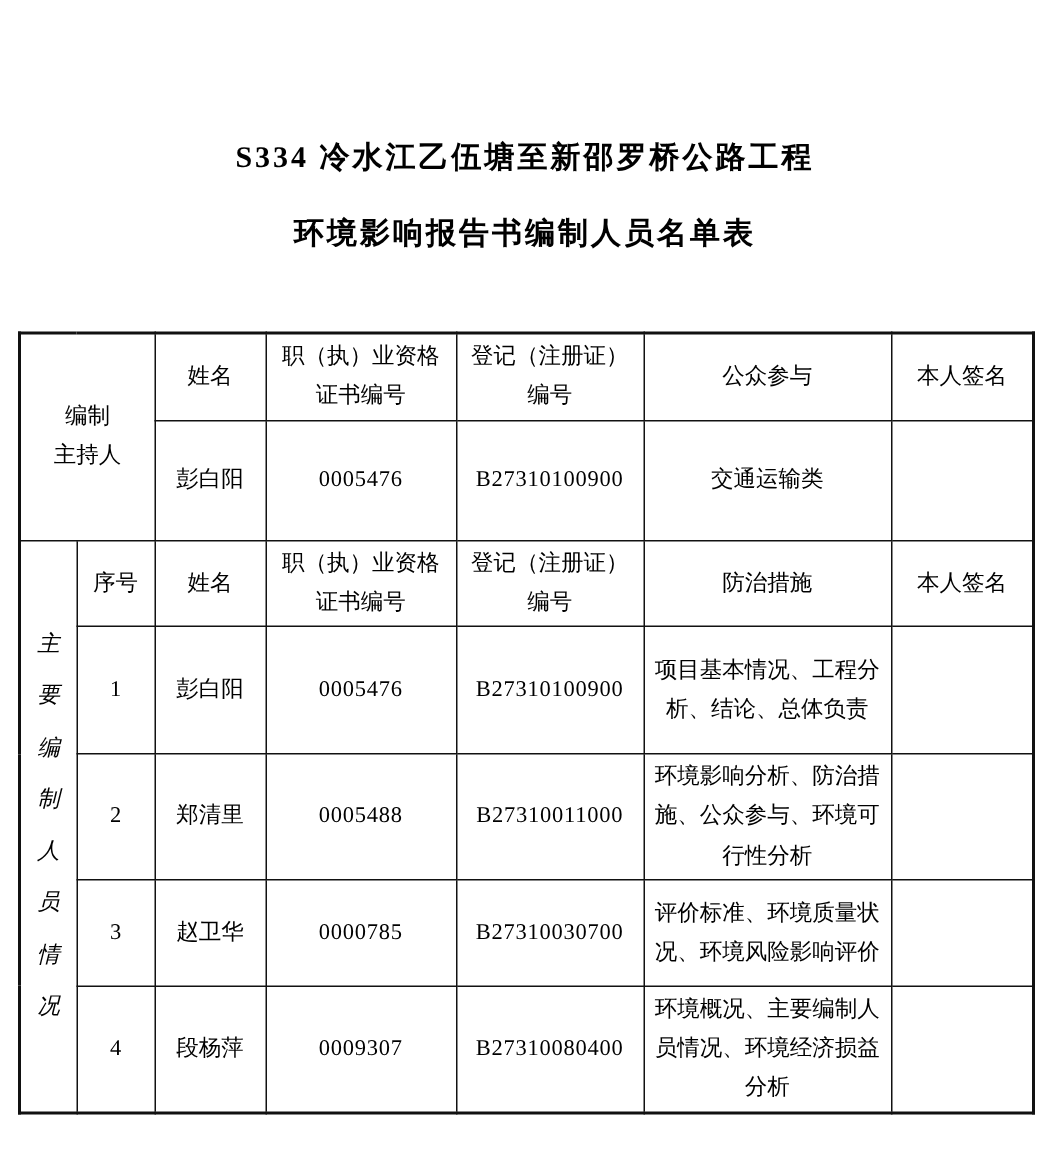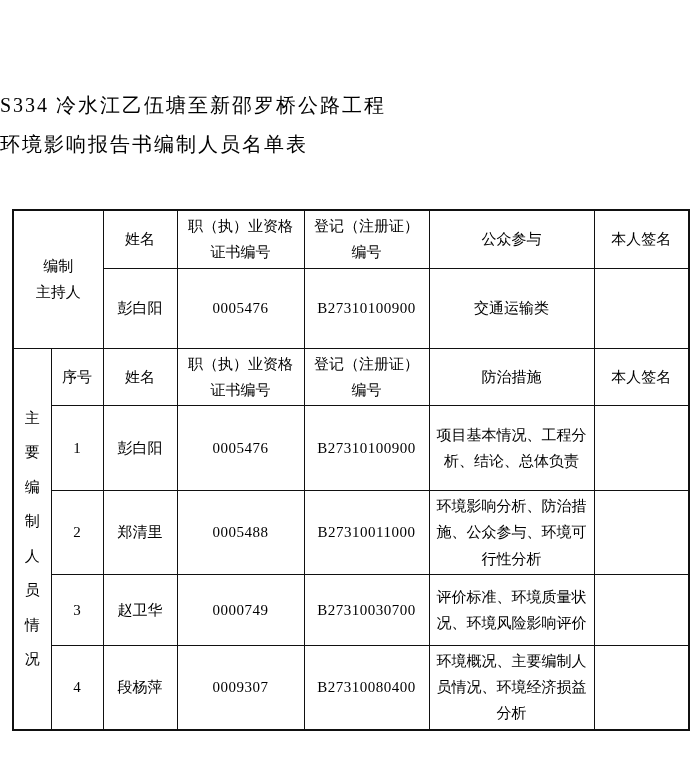--- a/index.html
+++ b/index.html
@@ -10,49 +10,49 @@
     color: #000000;
     font-family: "Liberation Serif", "DejaVu Serif", serif;
   }
   .page {
     width: 700px;
     height: 767px;
     background: #ffffff;
     overflow: hidden;
   }
   .doc-title {
-    text-align: left;
-    font-weight: normal;
+    text-align: center;
+    font-weight: bold;
     font-size: 20px;
     letter-spacing: 2px;
     line-height: 26px;
   }
   .doc-title.line1 { padding-top: 92px; }
-  .doc-title.line2 { margin-top: 13px; }
+  .doc-title.line2 { margin-top: 25px; }
 
   table.roster {
     border-collapse: collapse;
     table-layout: fixed;
     width: 676px;
     margin: 52px 0 0 12px;
     border: 2px solid #111111;
   }
   table.roster td, table.roster th {
     border: 1.5px solid #111111;
     text-align: center;
     vertical-align: middle;
     font-size: 15px;
     font-weight: normal;
     line-height: 1.75;
     padding: 2px 4px;
     overflow: hidden;
   }
   .pre { white-space: pre-line; }
   .content-cell { padding: 2px 8px; }
-  .vertical-label { padding: 0; }
+  .vertical-label { padding: 0; font-style: italic; }
   .vertical-label .stack {
     width: 16px;
     margin: 0 auto;
     word-break: break-all;
     line-height: 2.3;
     font-size: 15px;
   }
   .num { letter-spacing: 0.5px; }
 </style>
 </head>
@@ -124,21 +124,21 @@
       <td>郑清里</td>
       <td class="num">0005488</td>
       <td class="num">B27310011000</td>
       <td class="content-cell">环境影响分析、防治措施、公众参与、环境可行性分析</td>
       <td></td>
     </tr>
 
     <tr style="height:71px">
       <td>3</td>
       <td>赵卫华</td>
-      <td class="num">0000749</td>
+      <td class="num">0000785</td>
       <td class="num">B27310030700</td>
       <td class="content-cell">评价标准、环境质量状况、环境风险影响评价</td>
       <td></td>
     </tr>
 
     <tr style="height:75px">
       <td>4</td>
       <td>段杨萍</td>
       <td class="num">0009307</td>
       <td class="num">B27310080400</td>

